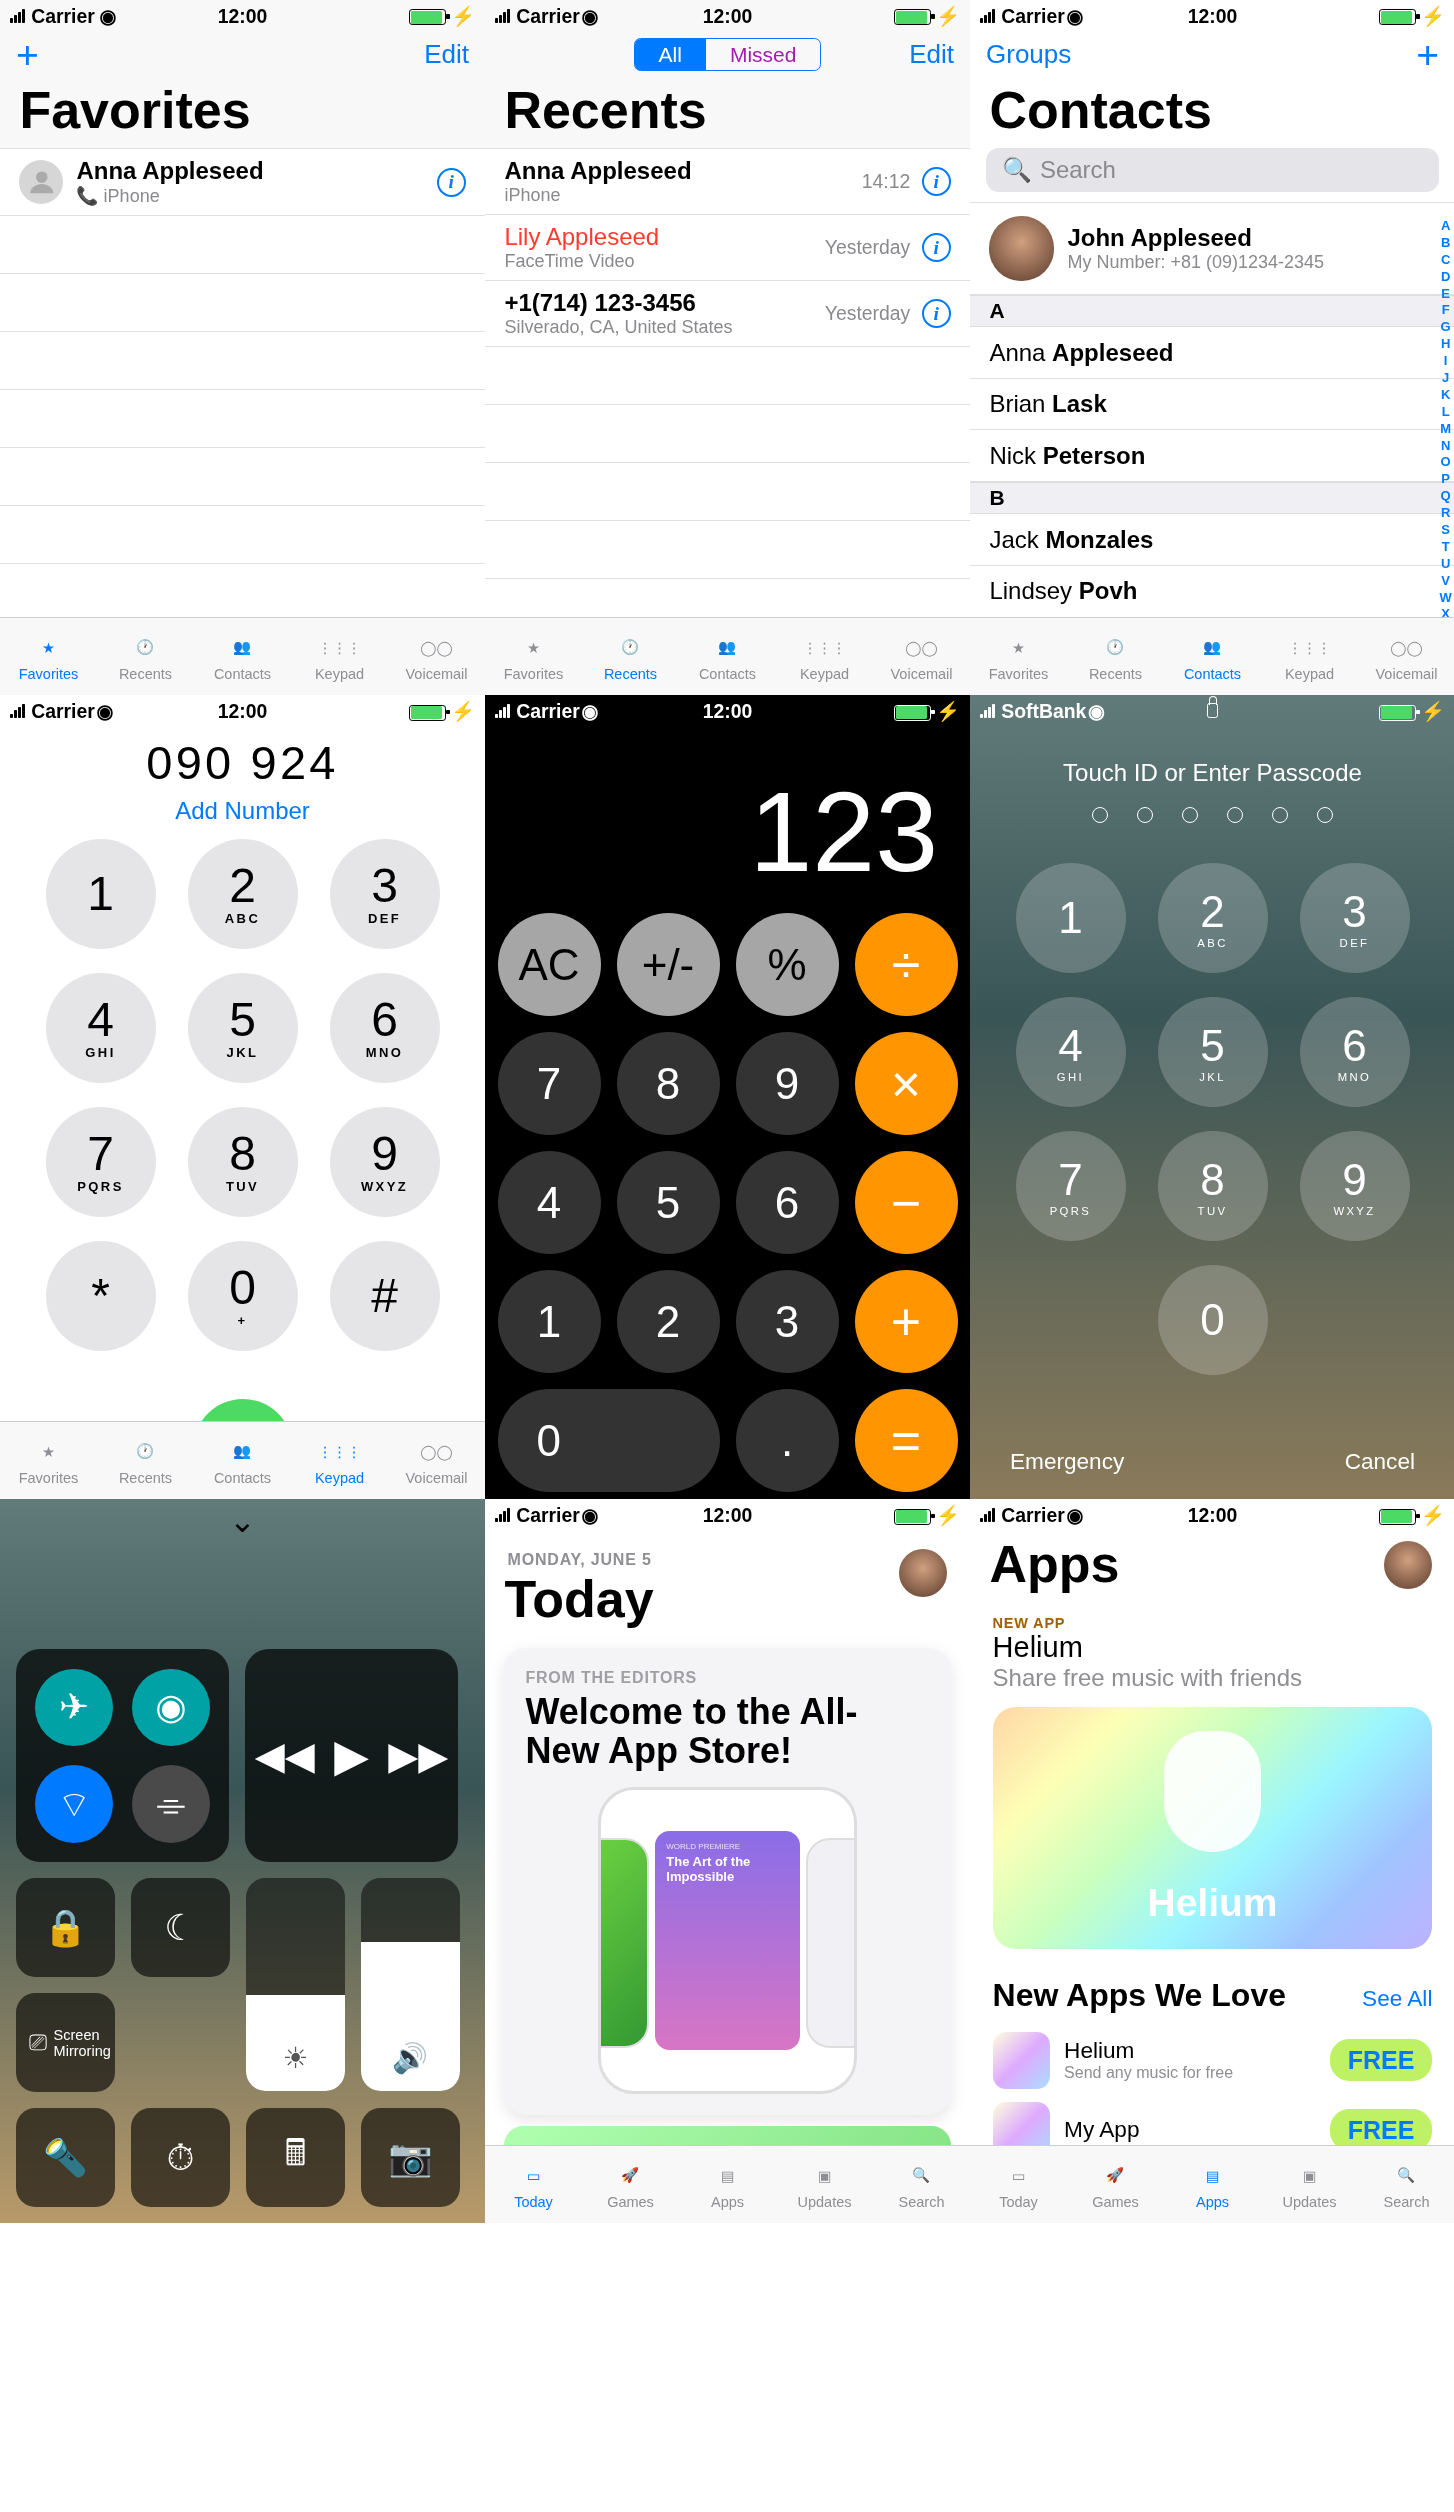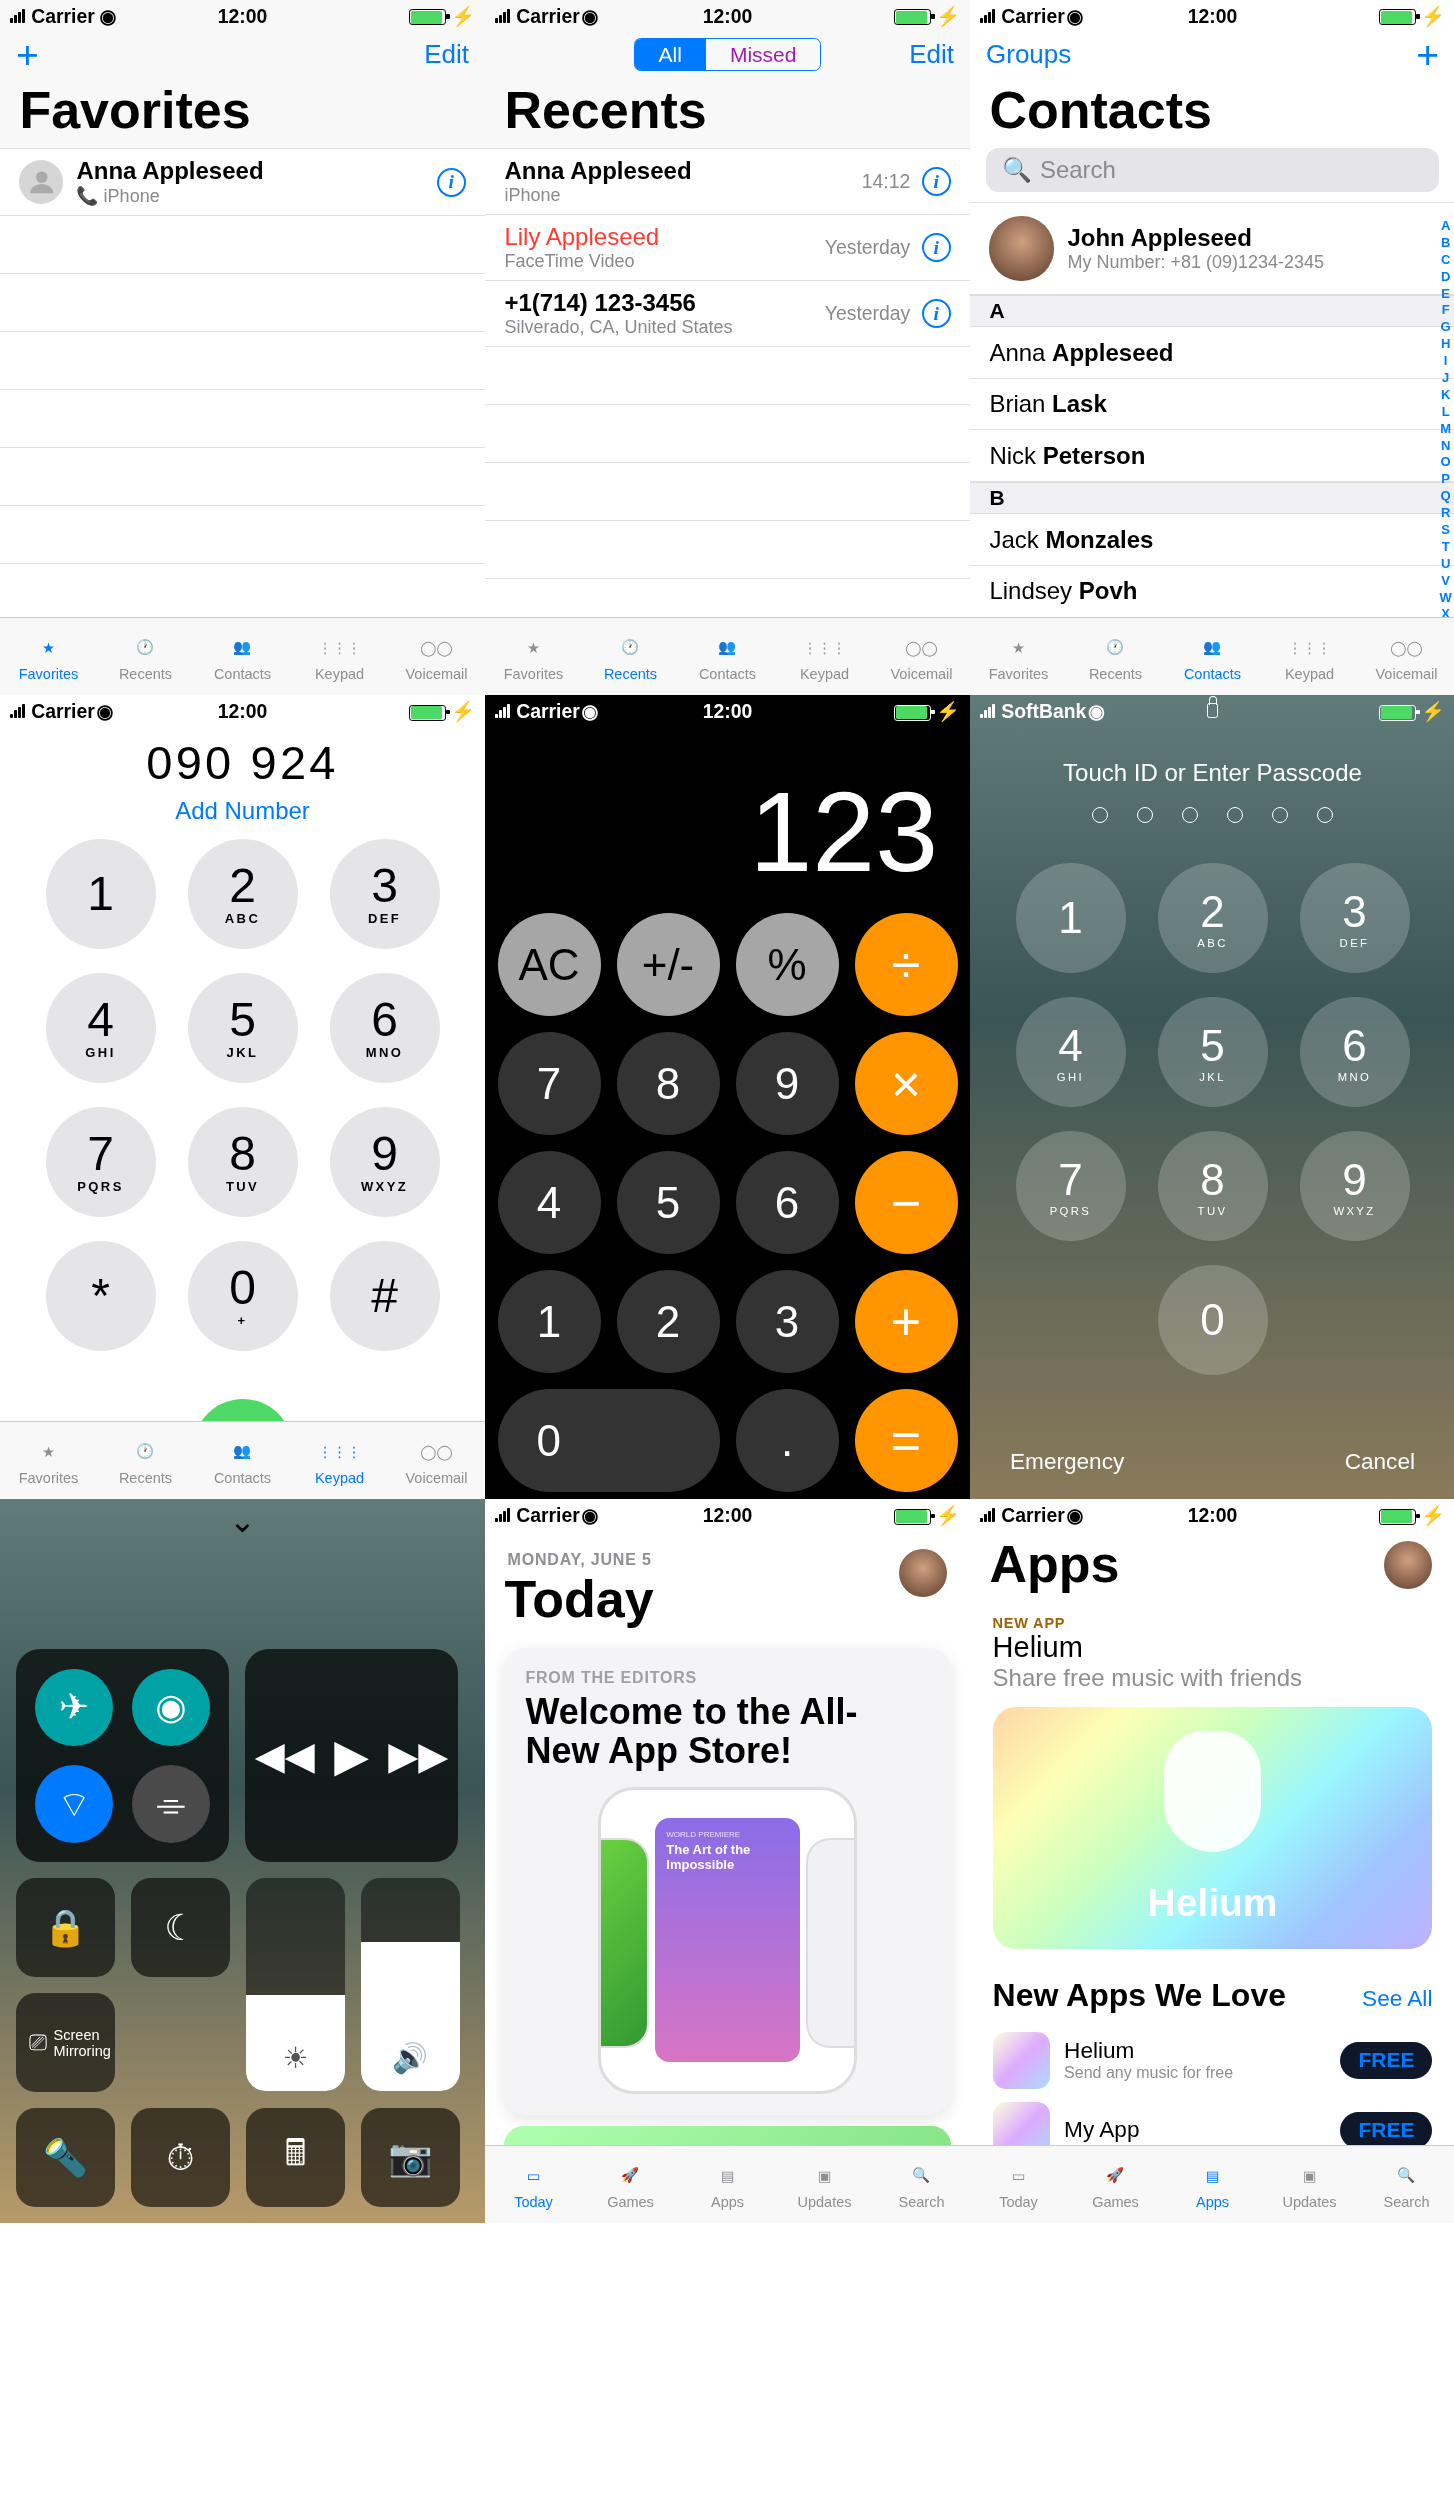--- a/index.html
+++ b/index.html
@@ -102,31 +102,31 @@
 .slider { width:99px; height:213px; background:rgba(0,0,0,0.5); border-radius:19.4px; position:relative; overflow:hidden; display:flex; align-items:flex-end; justify-content:center; }
 .slider .fill { position:absolute; bottom:0; left:0; right:0; background:#fff; }
 .slider .ic { position:absolute; bottom:16px; left:0; right:0; text-align:center; color:#555; font-size:29px; }
 
 
 .date-label { font-size:16px; font-weight:700; color:#8e8e93; padding:19.4px 22.6px 0; letter-spacing:0.8px; }
 .as-card { margin:11.3px 19.4px; border-radius:22.6px; background:#f4f4f7; box-shadow:0 4.8px 16px rgba(0,0,0,0.1); padding:21px; }
 .as-eyebrow { font-size:16px; font-weight:700; color:#a0a0a4; letter-spacing:0.8px; }
 .as-h1 { font-size:36px; font-weight:700; margin-top:4.8px; line-height:1.1; }
 .phone-mock{ margin:16px auto 0; width:259px; height:307px; background:#fff; border:3.2px solid #ddd; border-radius:36px; position:relative; display:flex; align-items:center; justify-content:center; overflow:hidden;}
-.mock-card{width:145px;height:244px;border-radius:14.5px;background:linear-gradient(180deg,#8a6de8,#d875c4);color:#fff;padding:11.3px;font-size:13px;position:relative;}
+.mock-card{width:145px;height:219px;border-radius:14.5px;background:linear-gradient(180deg,#8a6de8,#d875c4);color:#fff;padding:11.3px;font-size:13px;position:relative;}
 .mock-left{position:absolute;left:-65px;top:48px;width:113px;height:210px;border:2.4px solid #ddd;border-radius:24px;background:linear-gradient(135deg,#7d4,#393);}
 .mock-right{position:absolute;right:-65px;top:48px;width:113px;height:210px;border:2.4px solid #ddd;border-radius:24px;background:#f0f0f5;}
 .as-avatar{width:48px;height:48px;border-radius:24px;background:#8a5a3a;position:absolute;right:22.6px;top:71px;background-image:radial-gradient(circle at 50% 40%,#d0a080,#5a3a2a);}
 .as-section-h{display:flex;justify-content:space-between;align-items:baseline;padding:11.3px 22.6px;}
 .as-section-h .t{font-size:32px;font-weight:700;text-align:center;}
 .as-section-h .a{font-size:22.6px;color:#007aff;margin-top:26px;}
 .as-row{display:flex;align-items:center;padding:6.5px 22.6px;gap:14.5px;}
 .as-ic{width:57px;height:57px;border-radius:13px;background:linear-gradient(135deg,#ffd,#daf,#adf);}
 .as-row .main{flex:1;} .as-row .pri{font-size:22.6px;} .as-row .sec{font-size:16px;color:#8e8e93;}
-.free-btn{background:#0f172a;color:#007aff;border-radius:19.4px;padding:6.5px 18px;font-size:21px;font-weight:700;text-align:right;}
+.free-btn{background:#bef264;color:#007aff;border-radius:19.4px;padding:6.5px 18px;font-size:25px;font-weight:700;text-align:right;}
 .hero{margin:8px 22.6px 0;height:242px;border-radius:22.6px;background:linear-gradient(135deg,#ffd6a5,#fdffb6,#caffbf,#9bf6ff,#a0c4ff,#bdb2ff);position:relative;display:flex;align-items:flex-end;justify-content:center;color:#fff;font-size:39px;font-weight:700;padding-bottom:24px;}
 .balloon{width:97px;height:121px;background:rgba(255,255,255,0.9);border-radius:48px 48px 57px 57px;position:absolute;top:24px;}
 .new-app-lbl{padding:13px 22.6px 0;font-size:14.5px;font-weight:700;color:#a16207;letter-spacing:0.8px;}
 .apps-h{padding:0 22.6px;font-size:29px;}
 .apps-sub{padding:0 22.6px 6.5px;font-size:24px;color:#8e8e93;}
 .green-card{margin:11.3px 19.4px 0;height:97px;border-radius:19.4px;background:linear-gradient(135deg,#b0ffb0,#80e080);}
 .lockic{width:11.3px;height:14.5px;border:1.6px solid currentColor;border-radius:2.4px;position:relative;display:inline-block;margin:0 auto;}
 .lockic::before{content:"";position:absolute;top:-8px;left:0.8px;width:6.5px;height:8px;border:1.6px solid currentColor;border-bottom:none;border-radius:4.8px 4.8px 0 0;}
 </style>
 </head>

